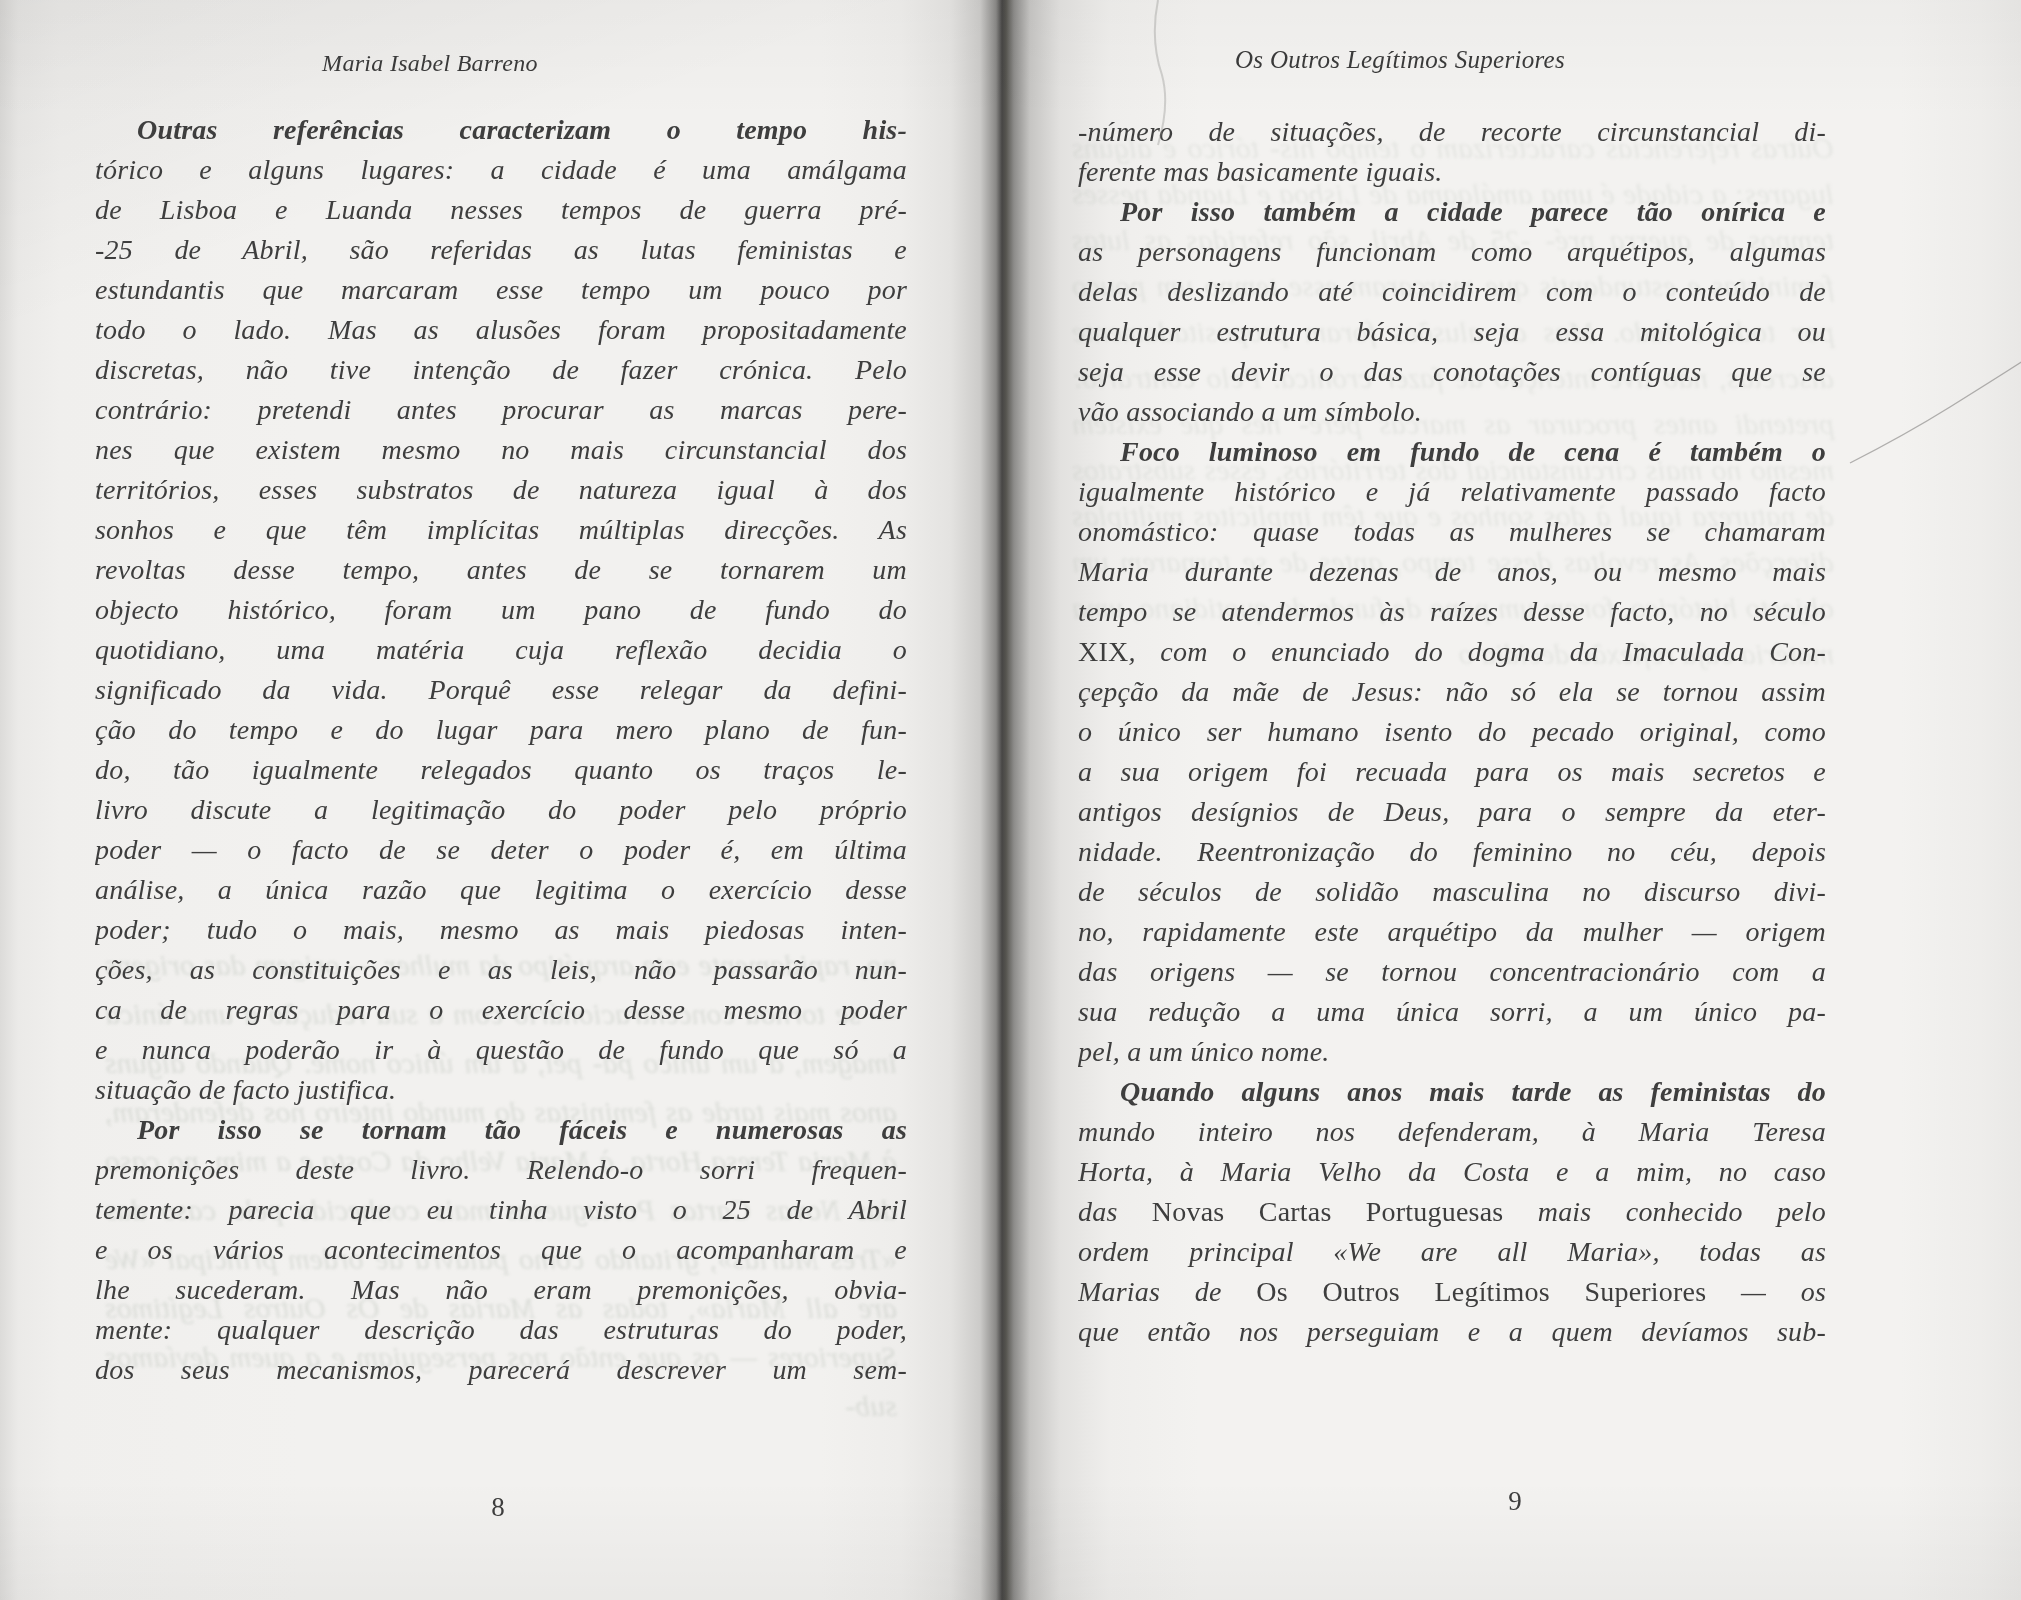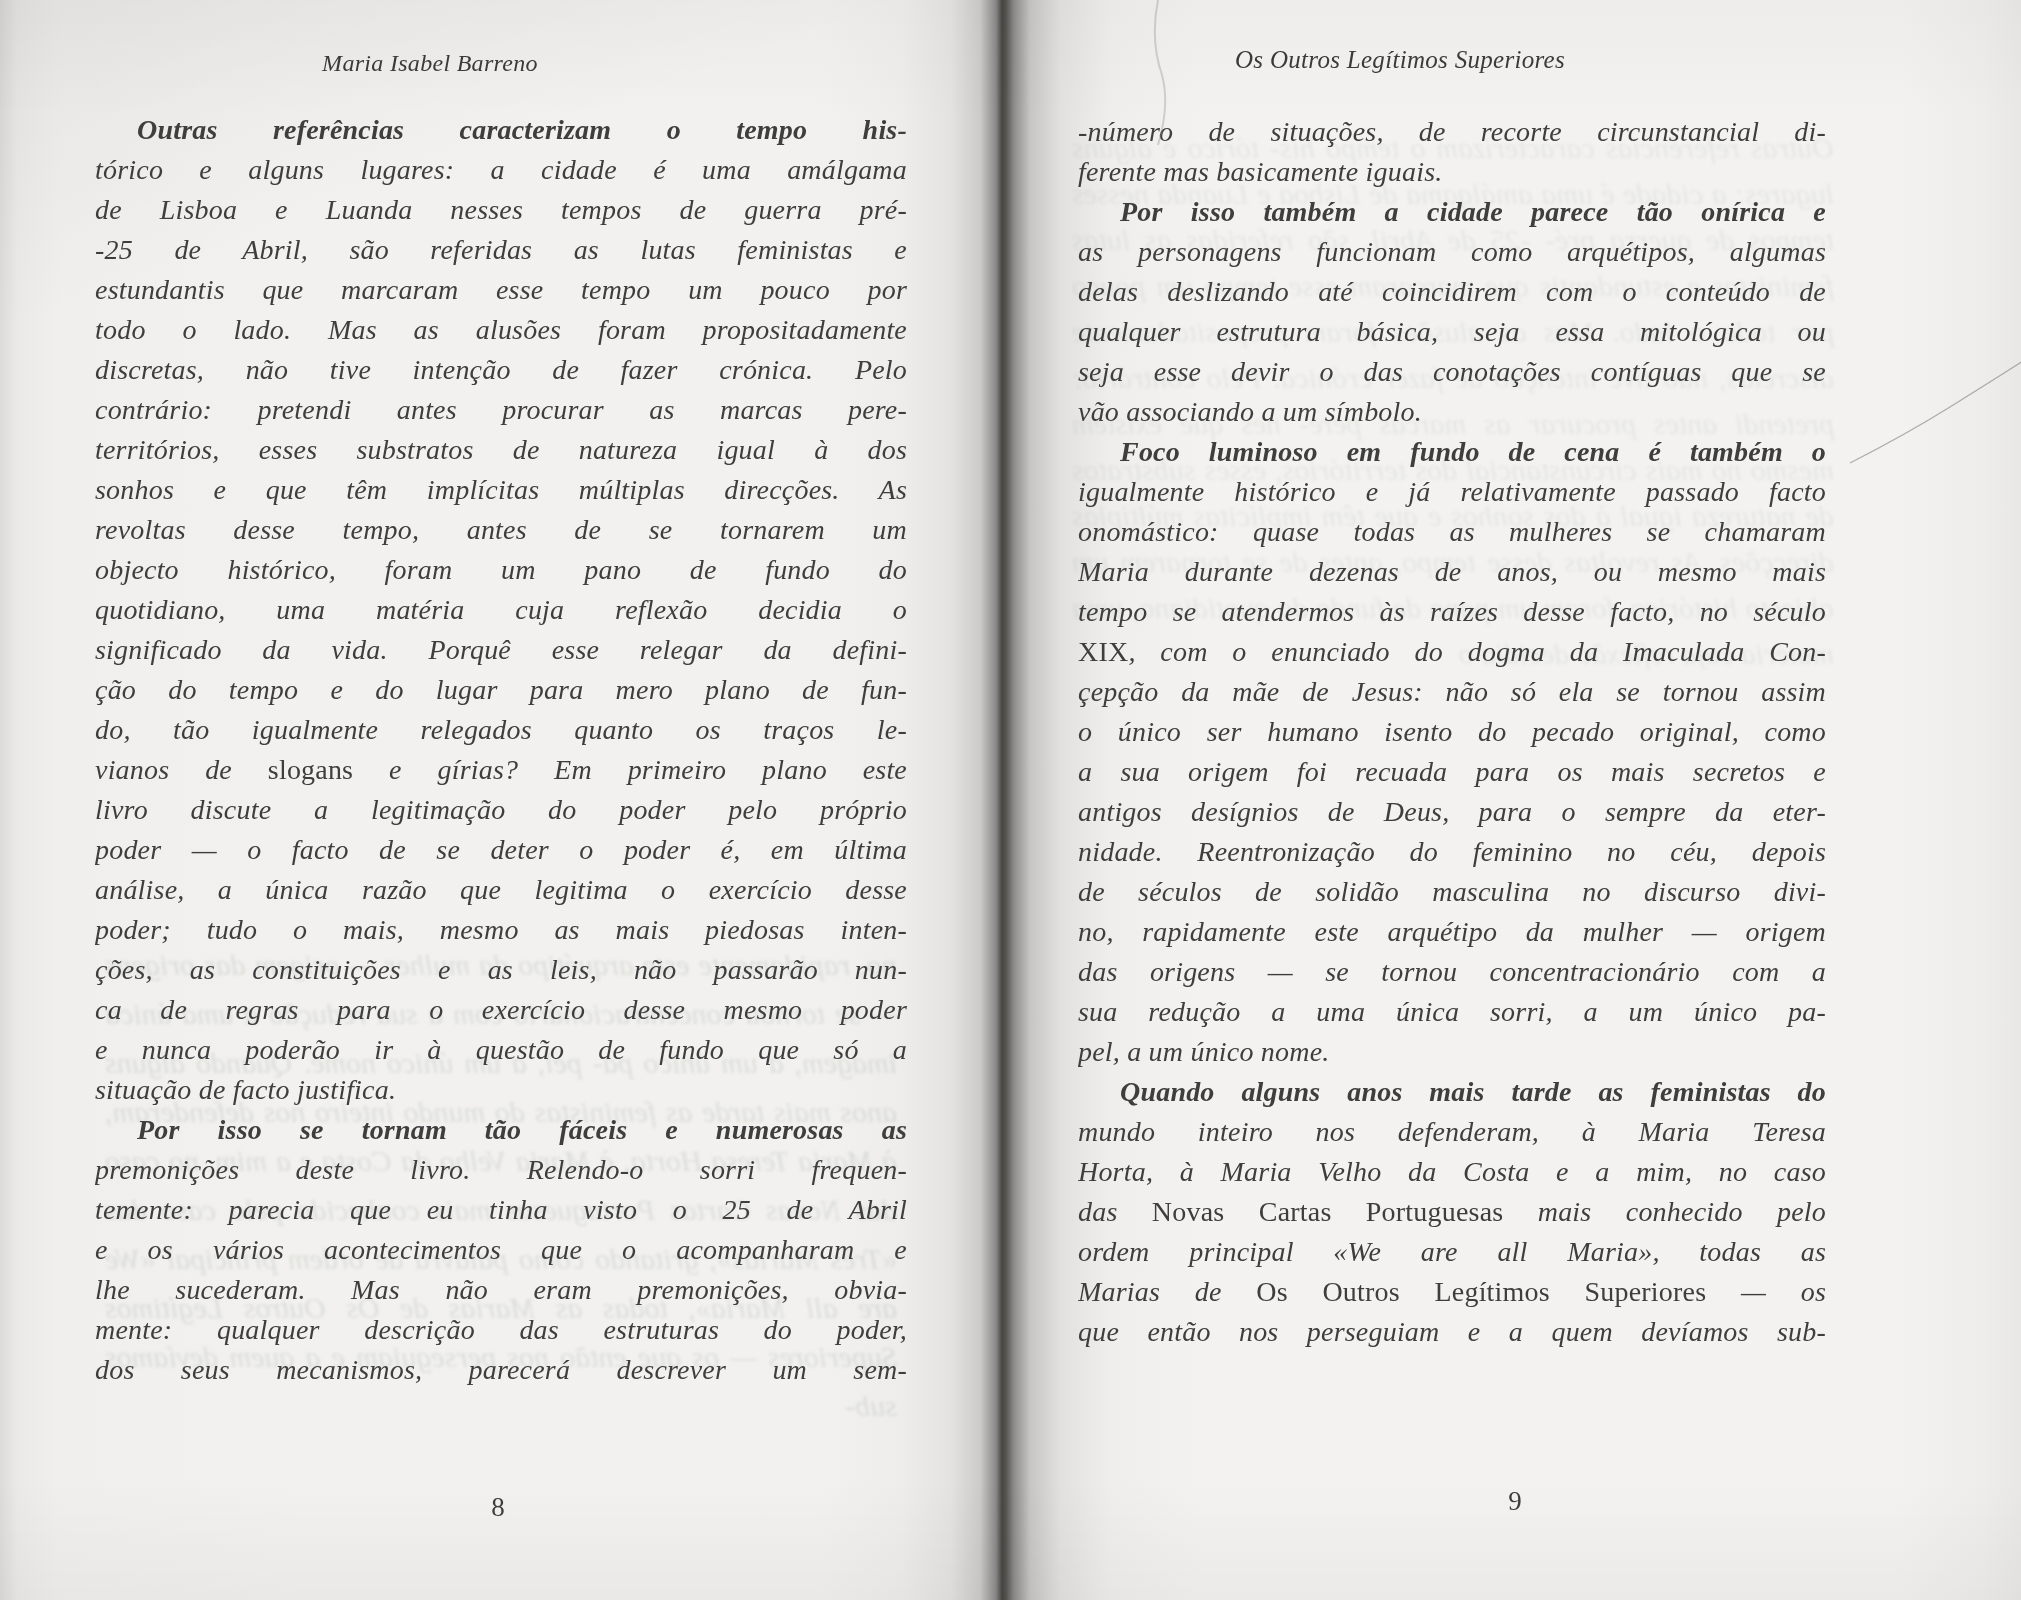--- a/index.html
+++ b/index.html
@@ -95,29 +95,29 @@
 
   <div class="text-col" id="left-col">
       <div class="tline indent"><span>Outras referências caracterizam o tempo his-</span></div>
       <div class="tline"><span>tórico e alguns lugares: a cidade é uma amálgama</span></div>
       <div class="tline"><span>de Lisboa e Luanda nesses tempos de guerra pré-</span></div>
       <div class="tline"><span>-25 de Abril, são referidas as lutas feministas e</span></div>
       <div class="tline"><span>estundantis que marcaram esse tempo um pouco por</span></div>
       <div class="tline"><span>todo o lado. Mas as alusões foram propositadamente</span></div>
       <div class="tline"><span>discretas, não tive intenção de fazer crónica. Pelo</span></div>
       <div class="tline"><span>contrário: pretendi antes procurar as marcas pere-</span></div>
+      <div class="tline"><span>nes que existem mesmo no mais circunstancial dos</span></div>
       <div class="tline"><span>territórios, esses substratos de natureza igual à dos</span></div>
       <div class="tline"><span>sonhos e que têm implícitas múltiplas direcções. As</span></div>
       <div class="tline"><span>revoltas desse tempo, antes de se tornarem um</span></div>
       <div class="tline"><span>objecto histórico, foram um pano de fundo do</span></div>
       <div class="tline"><span>quotidiano, uma matéria cuja reflexão decidia o</span></div>
       <div class="tline"><span>significado da vida. Porquê esse relegar da defini-</span></div>
       <div class="tline"><span>ção do tempo e do lugar para mero plano de fun-</span></div>
       <div class="tline"><span>do, tão igualmente relegados quanto os traços le-</span></div>
-      <div class="tline"><span>vianos de </span><span class="roman">slogans</span><span> e gírias? Em primeiro plano este</span></div>
       <div class="tline"><span>livro discute a legitimação do poder pelo próprio</span></div>
       <div class="tline"><span>poder — o facto de se deter o poder é, em última</span></div>
       <div class="tline"><span>análise, a única razão que legitima o exercício desse</span></div>
       <div class="tline"><span>poder; tudo o mais, mesmo as mais piedosas inten-</span></div>
       <div class="tline"><span>ções, as constituições e as leis, não passarão nun-</span></div>
       <div class="tline"><span>ca de regras para o exercício desse mesmo poder</span></div>
       <div class="tline"><span>e nunca poderão ir à questão de fundo que só a</span></div>
       <div class="tline end"><span>situação de facto justifica.</span></div>
       <div class="tline indent"><span>Por isso se tornam tão fáceis e numerosas as</span></div>
       <div class="tline"><span>premonições deste livro. Relendo-o sorri frequen-</span></div>

